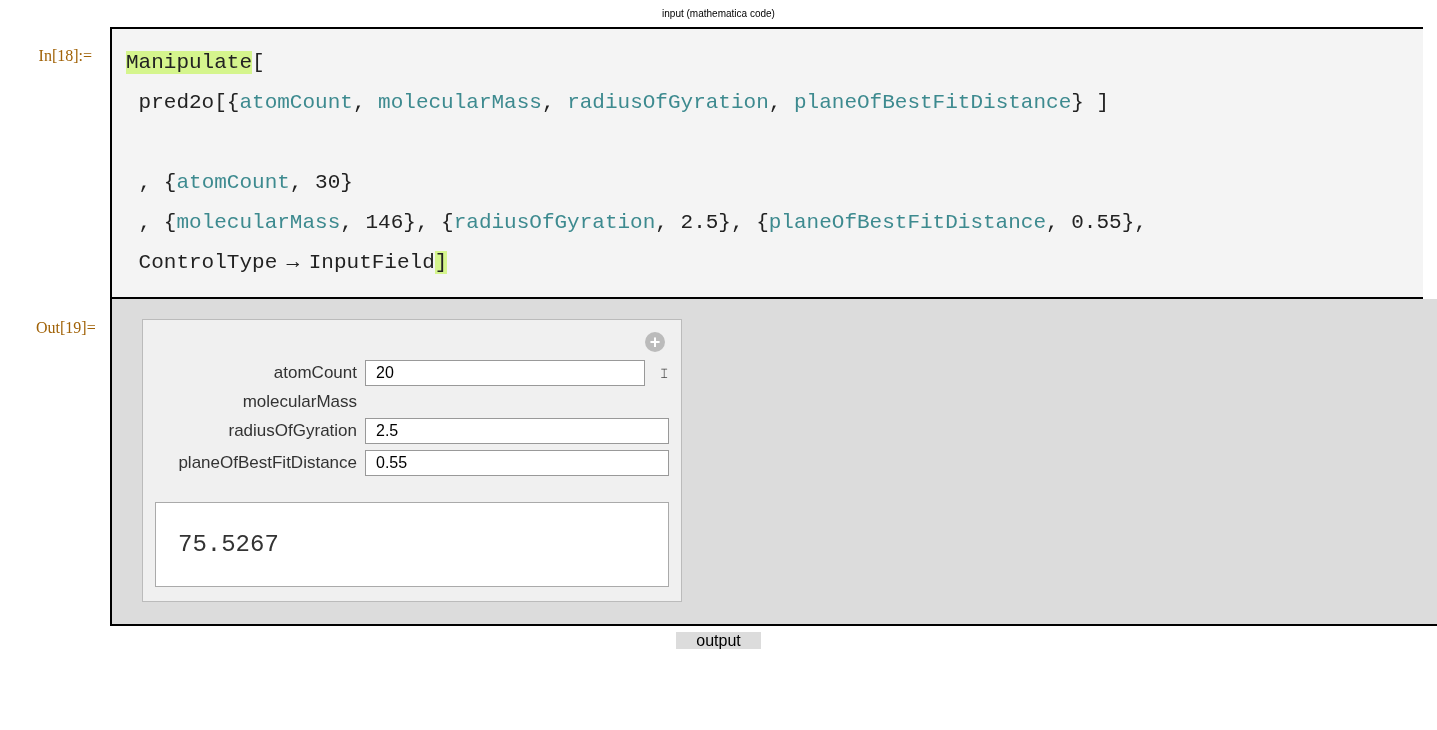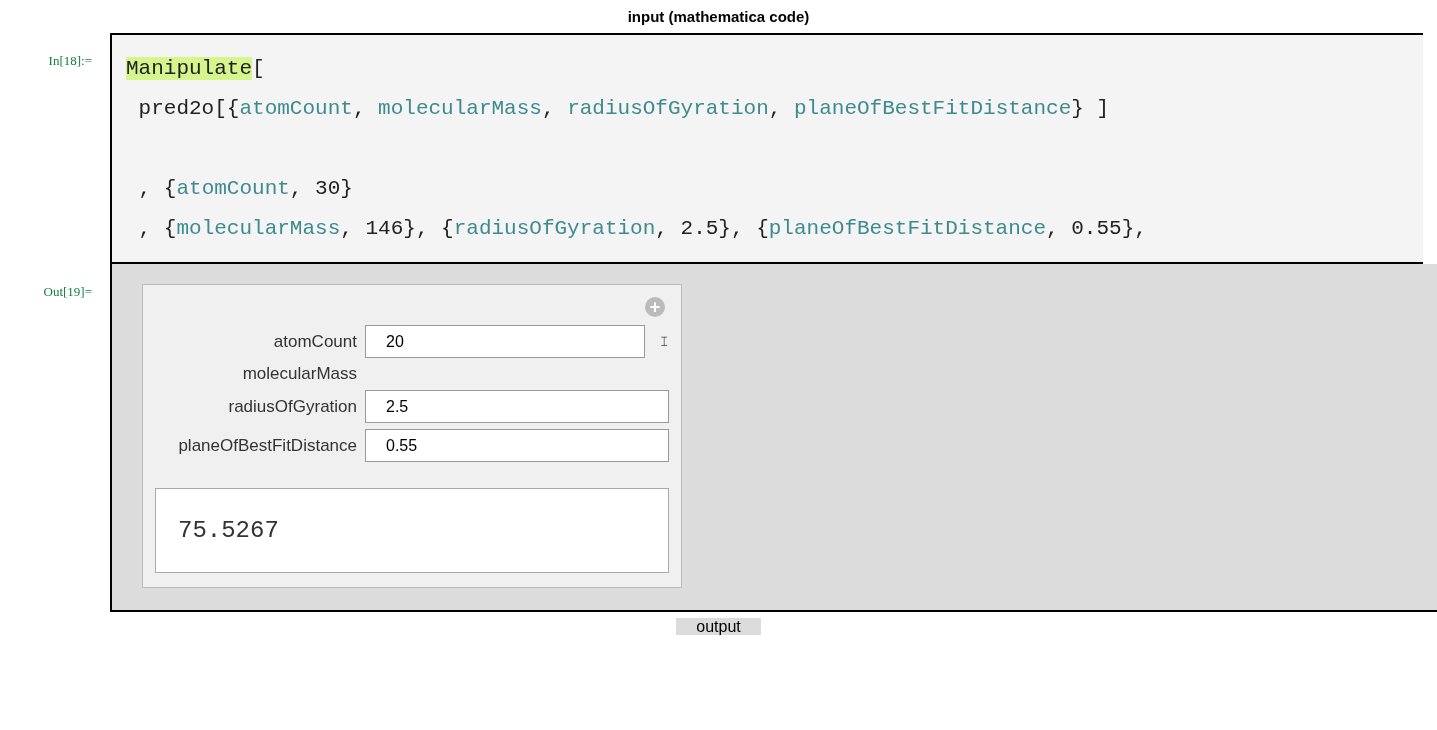--- a/index.html
+++ b/index.html
@@ -5,33 +5,33 @@
   * { box-sizing: border-box; }
   body {
     margin: 0;
     padding: 0;
     background: #fff;
     font-family: Arial, Helvetica, sans-serif;
     width: 1437px;
   }
   .top-label {
     text-align: center;
-    font-weight: bold;
-    font-size: 15px;
+    font-weight: normal;
+    font-size: 10px;
     padding: 8px 0;
   }
   .notebook {
     display: grid;
     grid-template-columns: 110px 1fr;
     align-items: start;
   }
   .cell-label {
     font-family: "Times New Roman", serif;
-    color: #15803d;
-    font-size: 13px;
+    color: #a16207;
+    font-size: 16px;
     text-align: right;
     padding-right: 18px;
     padding-top: 20px;
     padding-left: 36px;
   }
   .cell-label.out {
     padding-top: 20px;
   }
   .input-cell {
     border: 2px solid #000;
@@ -87,24 +87,24 @@
   }
   .control-label {
     width: 210px;
     text-align: right;
     padding-right: 8px;
     font-size: 17px;
     color: #333;
   }
   .control-input {
     flex: 1;
-    height: 33px;
+    height: 26px;
     border: 1px solid #999;
     background: #fff;
-    padding: 2px 20px;
+    padding: 2px 10px;
     font-size: 16px;
     font-family: Arial, Helvetica, sans-serif;
   }
   .manip-output {
     margin-top: 26px;
     border: 1px solid #aaa;
     background: #fff;
     padding: 28px 22px;
     font-family: "Consolas","Menlo","Courier New",monospace;
     font-size: 24px;
@@ -143,20 +143,23 @@
     <div>
       &nbsp;<span>pred2o</span><span>[{</span><span class="sym">atomCount</span><span>, </span><span class="sym">molecularMass</span><span>, </span><span class="sym">radiusOfGyration</span><span>, </span><span class="sym">planeOfBestFitDistance</span><span>} ]</span>
     </div>
     <div>&nbsp;</div>
     <div>
       &nbsp;<span>, {</span><span class="sym">atomCount</span><span>, 30}</span>
     </div>
     <div>
       &nbsp;<span>, {</span><span class="sym">molecularMass</span><span>, 146}</span><span>, {</span><span class="sym">radiusOfGyration</span><span>, 2.5}</span><span>, {</span><span class="sym">planeOfBestFitDistance</span><span>, 0.55},</span>
     </div>
+    <div>
+      &nbsp;<span>ControlType</span><span class="arrow"> → </span><span>InputField</span><span class="hl">]</span>
+    </div>
   </div>
 
   <div class="cell-label out">Out[19]=</div>
 
   <div class="output-wrap">
     <div class="manipulate">
       <div class="manip-top">
         <span class="plus-icon">+</span>
       </div>
 

